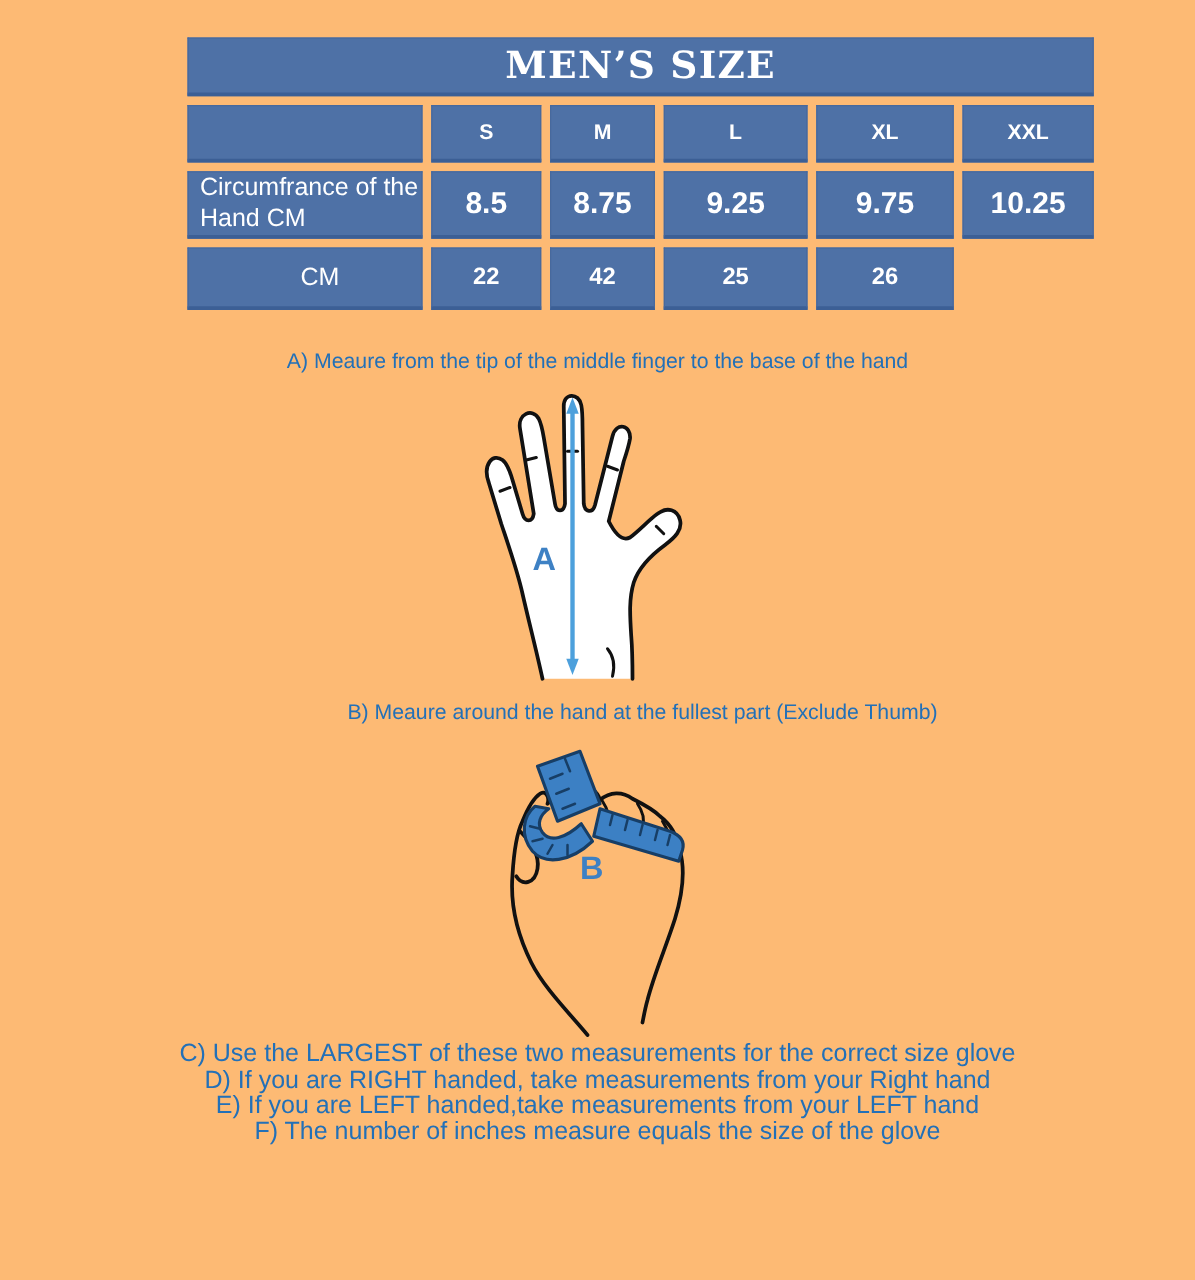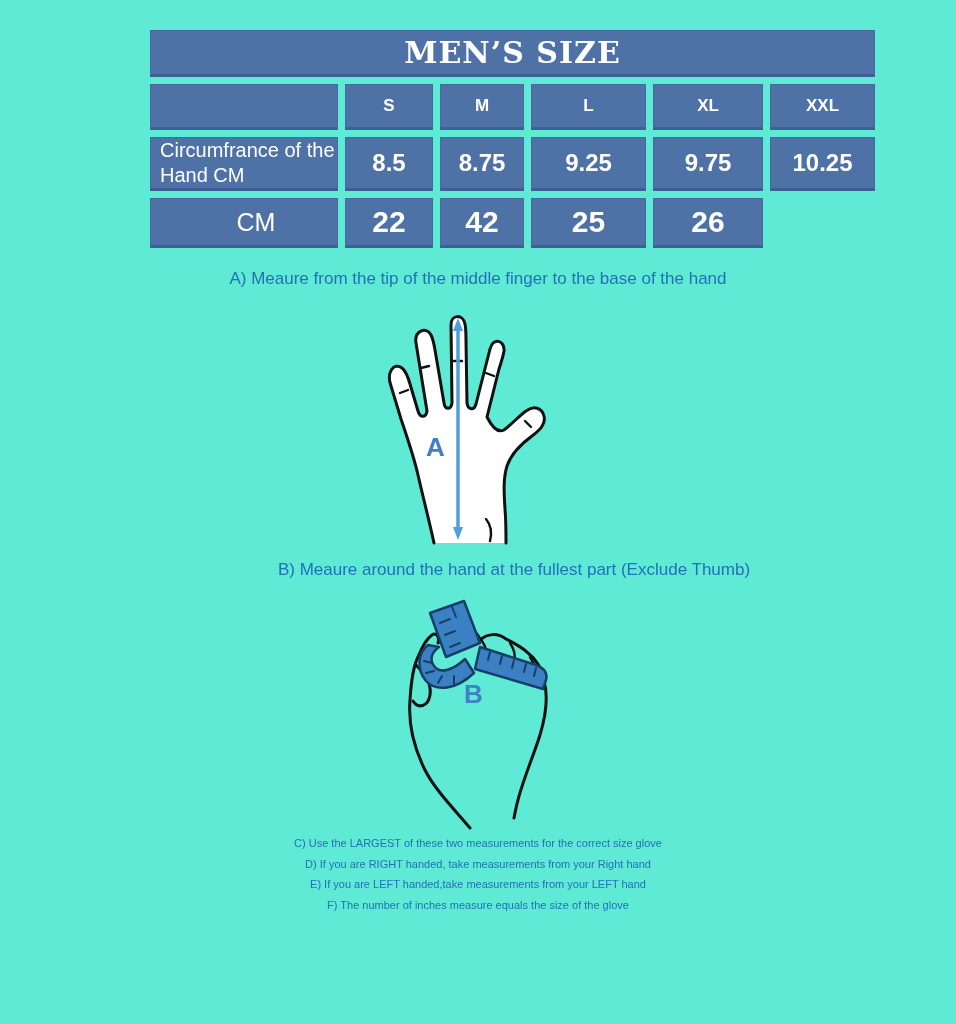--- a/index.html
+++ b/index.html
@@ -1,19 +1,19 @@
 <!DOCTYPE html>
 <html><head>
 <meta charset="utf-8">
 <style>
   html,body{margin:0;padding:0;background:#ffffff;}
   .page{
     position:relative;
     width:956px;height:1024px;
-    background:#5eead4;
+    background:#fdba74;
     font-family:"Liberation Sans",sans-serif;
     overflow:hidden;
   }
   
   .table-wrap{
     position:absolute;left:150px;top:30px;width:725px;
   }
   .tbl-title{
     width:725px;height:47px;
     background:#4e71a6;
@@ -35,38 +35,38 @@
     border:1px solid #47699d;border-bottom:3px solid #3c5f95;
     box-sizing:border-box;
     color:#ffffff;
     display:flex;align-items:center;justify-content:center;
     text-align:center;
   }
   .h-header{height:46px;font-size:17px;font-weight:bold;}
   .h-row2{height:54px;}
   .h-row3{height:50px;}
   .cell.value{font-size:24px;font-weight:bold;}
-  .cell.value-sm{font-size:30px;font-weight:bold;}
+  .cell.value-sm{font-size:19px;font-weight:bold;}
   .cell.rowlabel{
     justify-content:flex-start;text-align:left;
     padding-left:9px;font-size:20px;line-height:25px;
   }
-  .cell.rowlabel-center{font-size:25px;padding-left:24px;}
+  .cell.rowlabel-center{font-size:20px;padding-left:24px;}
   
   .note{
     position:absolute;left:0;width:956px;
     text-align:center;color:#2270b8;
     font-size:17px;line-height:21px;
   }
-  .note-a{top:268px;}
+  .note-a{top:278px;}
   .note-b{top:559px;padding-left:36px;}
   .notes-cdef{
     position:absolute;left:0;top:833px;width:956px;
     text-align:center;color:#2270b8;
-    font-size:11px;line-height:20.5px;
+    font-size:20px;line-height:20.5px;
   }
   
   .hand-svg{position:absolute;left:358px;top:313px;}
   .fist-svg{position:absolute;left:380px;top:585px;}
   .diagram-letter{
     font-family:"Liberation Sans",sans-serif;
     font-weight:bold;font-size:26px;fill:#3e81c4;
   }
   .outline{fill:#ffffff;stroke:#111111;stroke-width:3;stroke-linecap:round;stroke-linejoin:round;}
   .stroke-only{fill:none;stroke:#111111;stroke-width:3;stroke-linecap:round;stroke-linejoin:round;}

